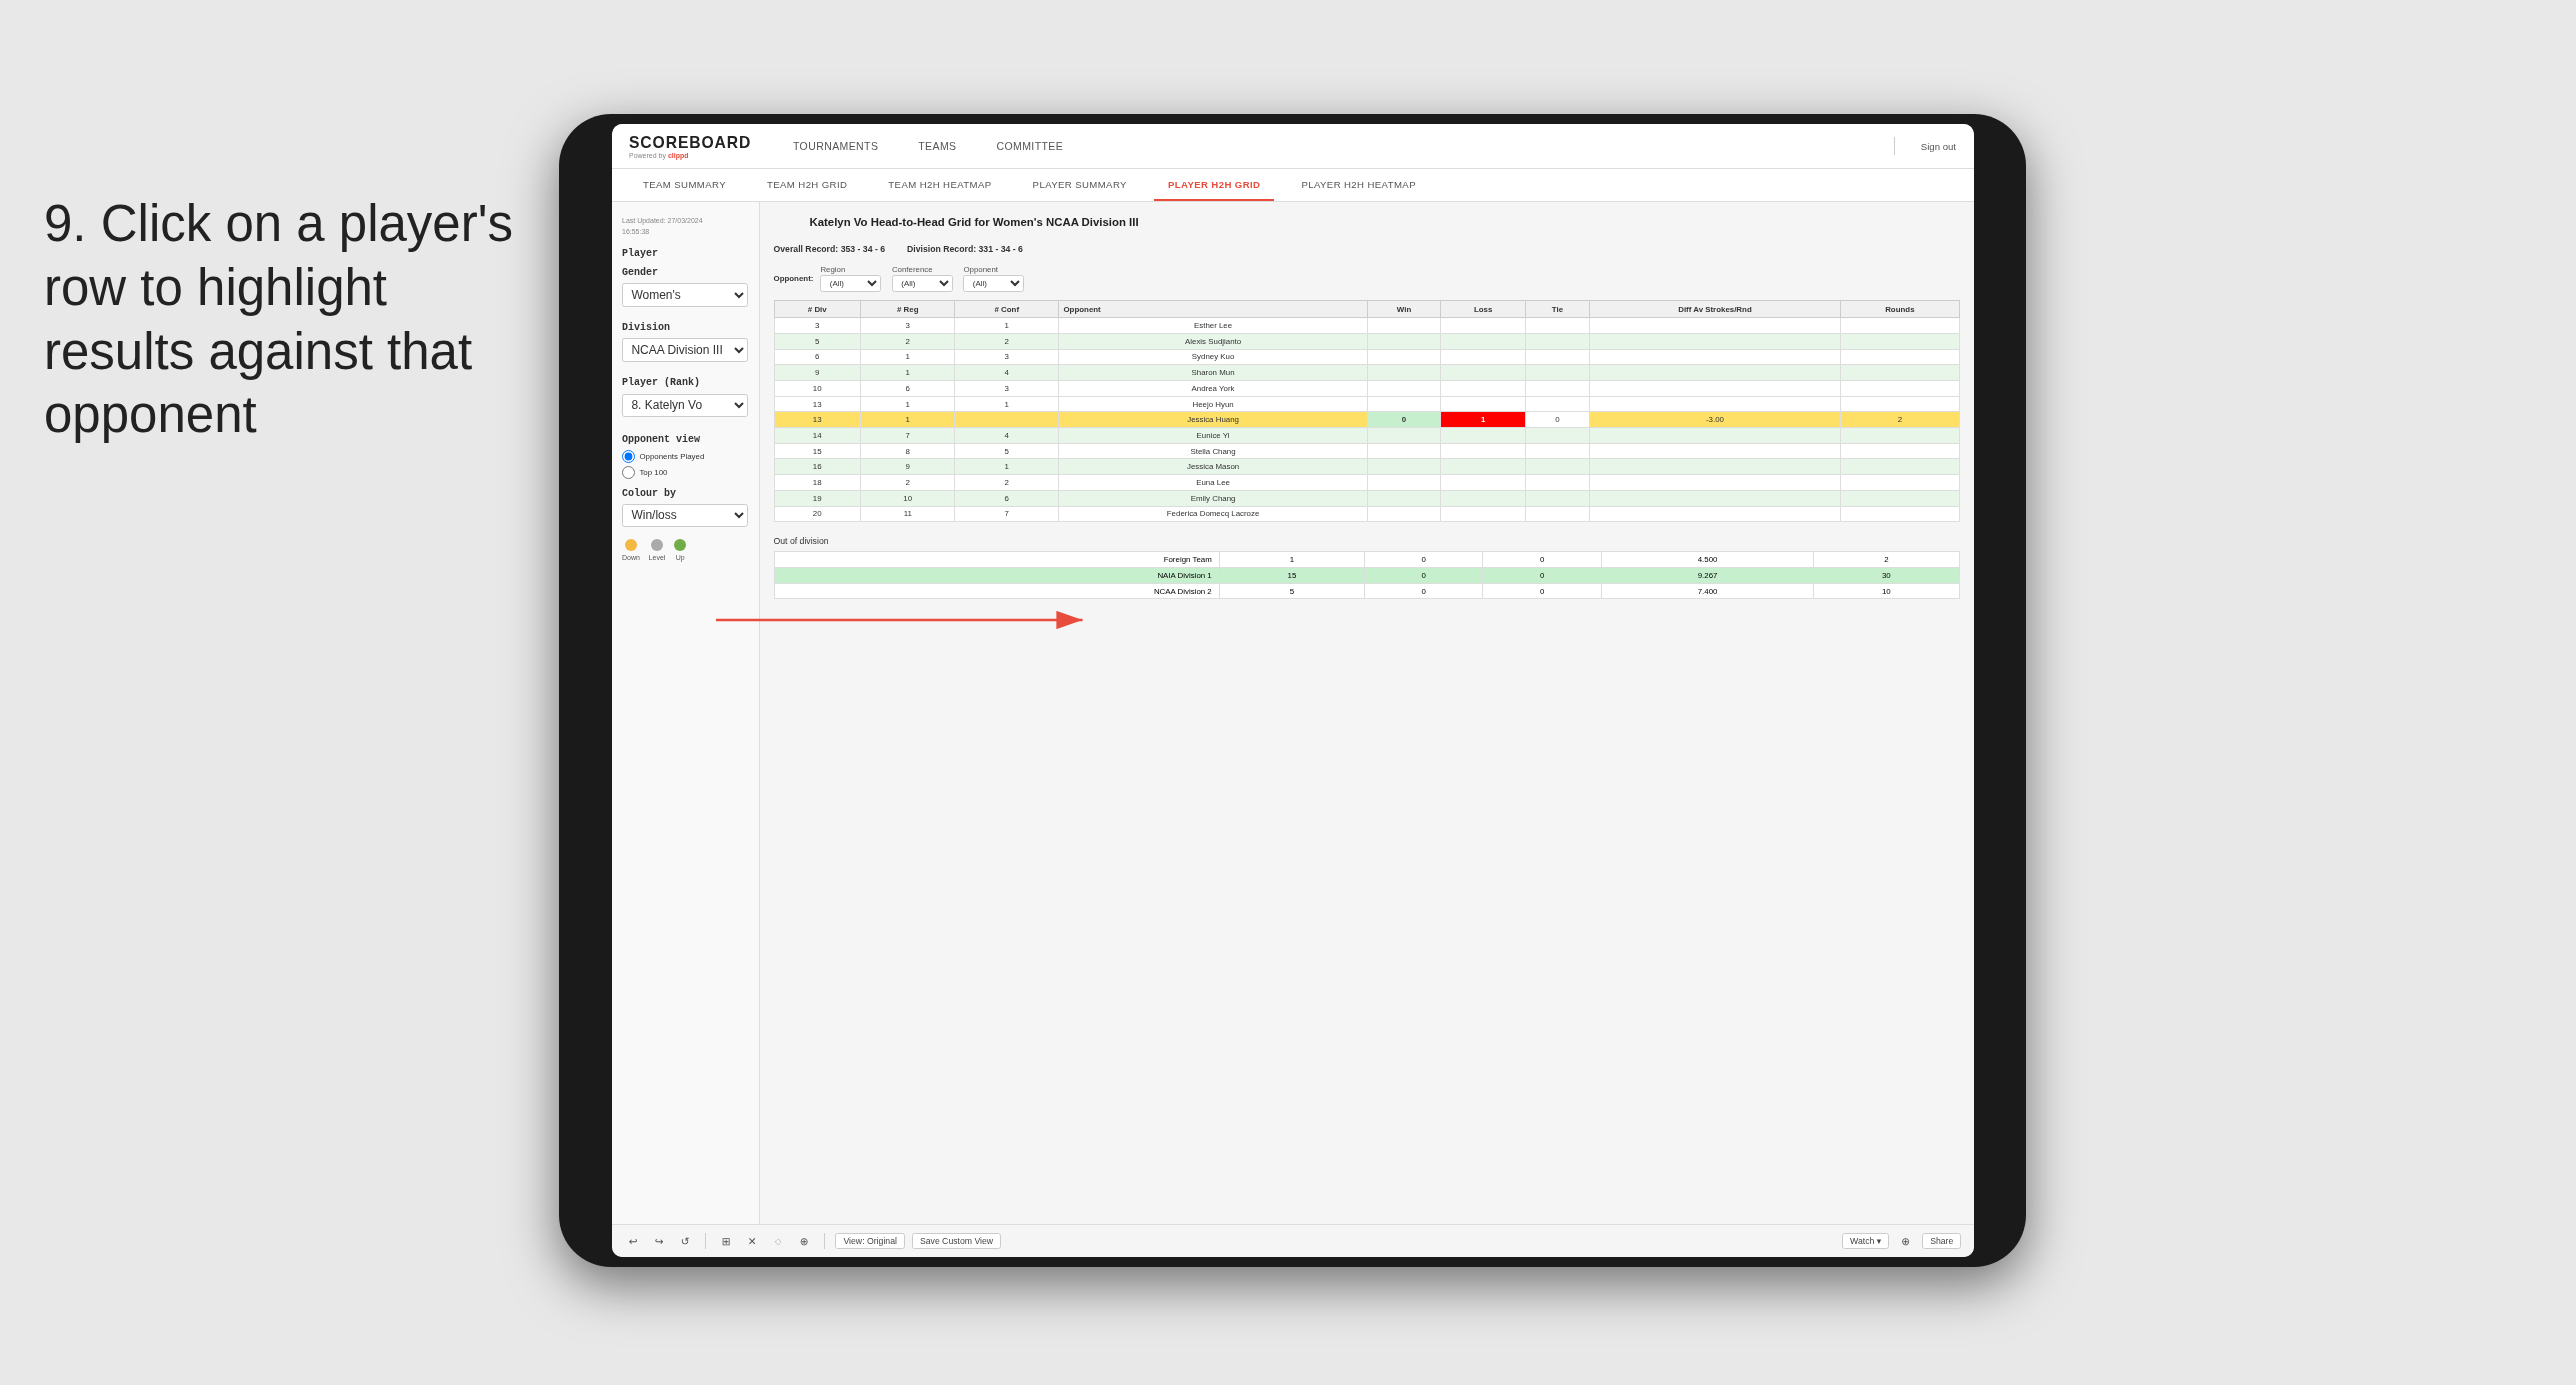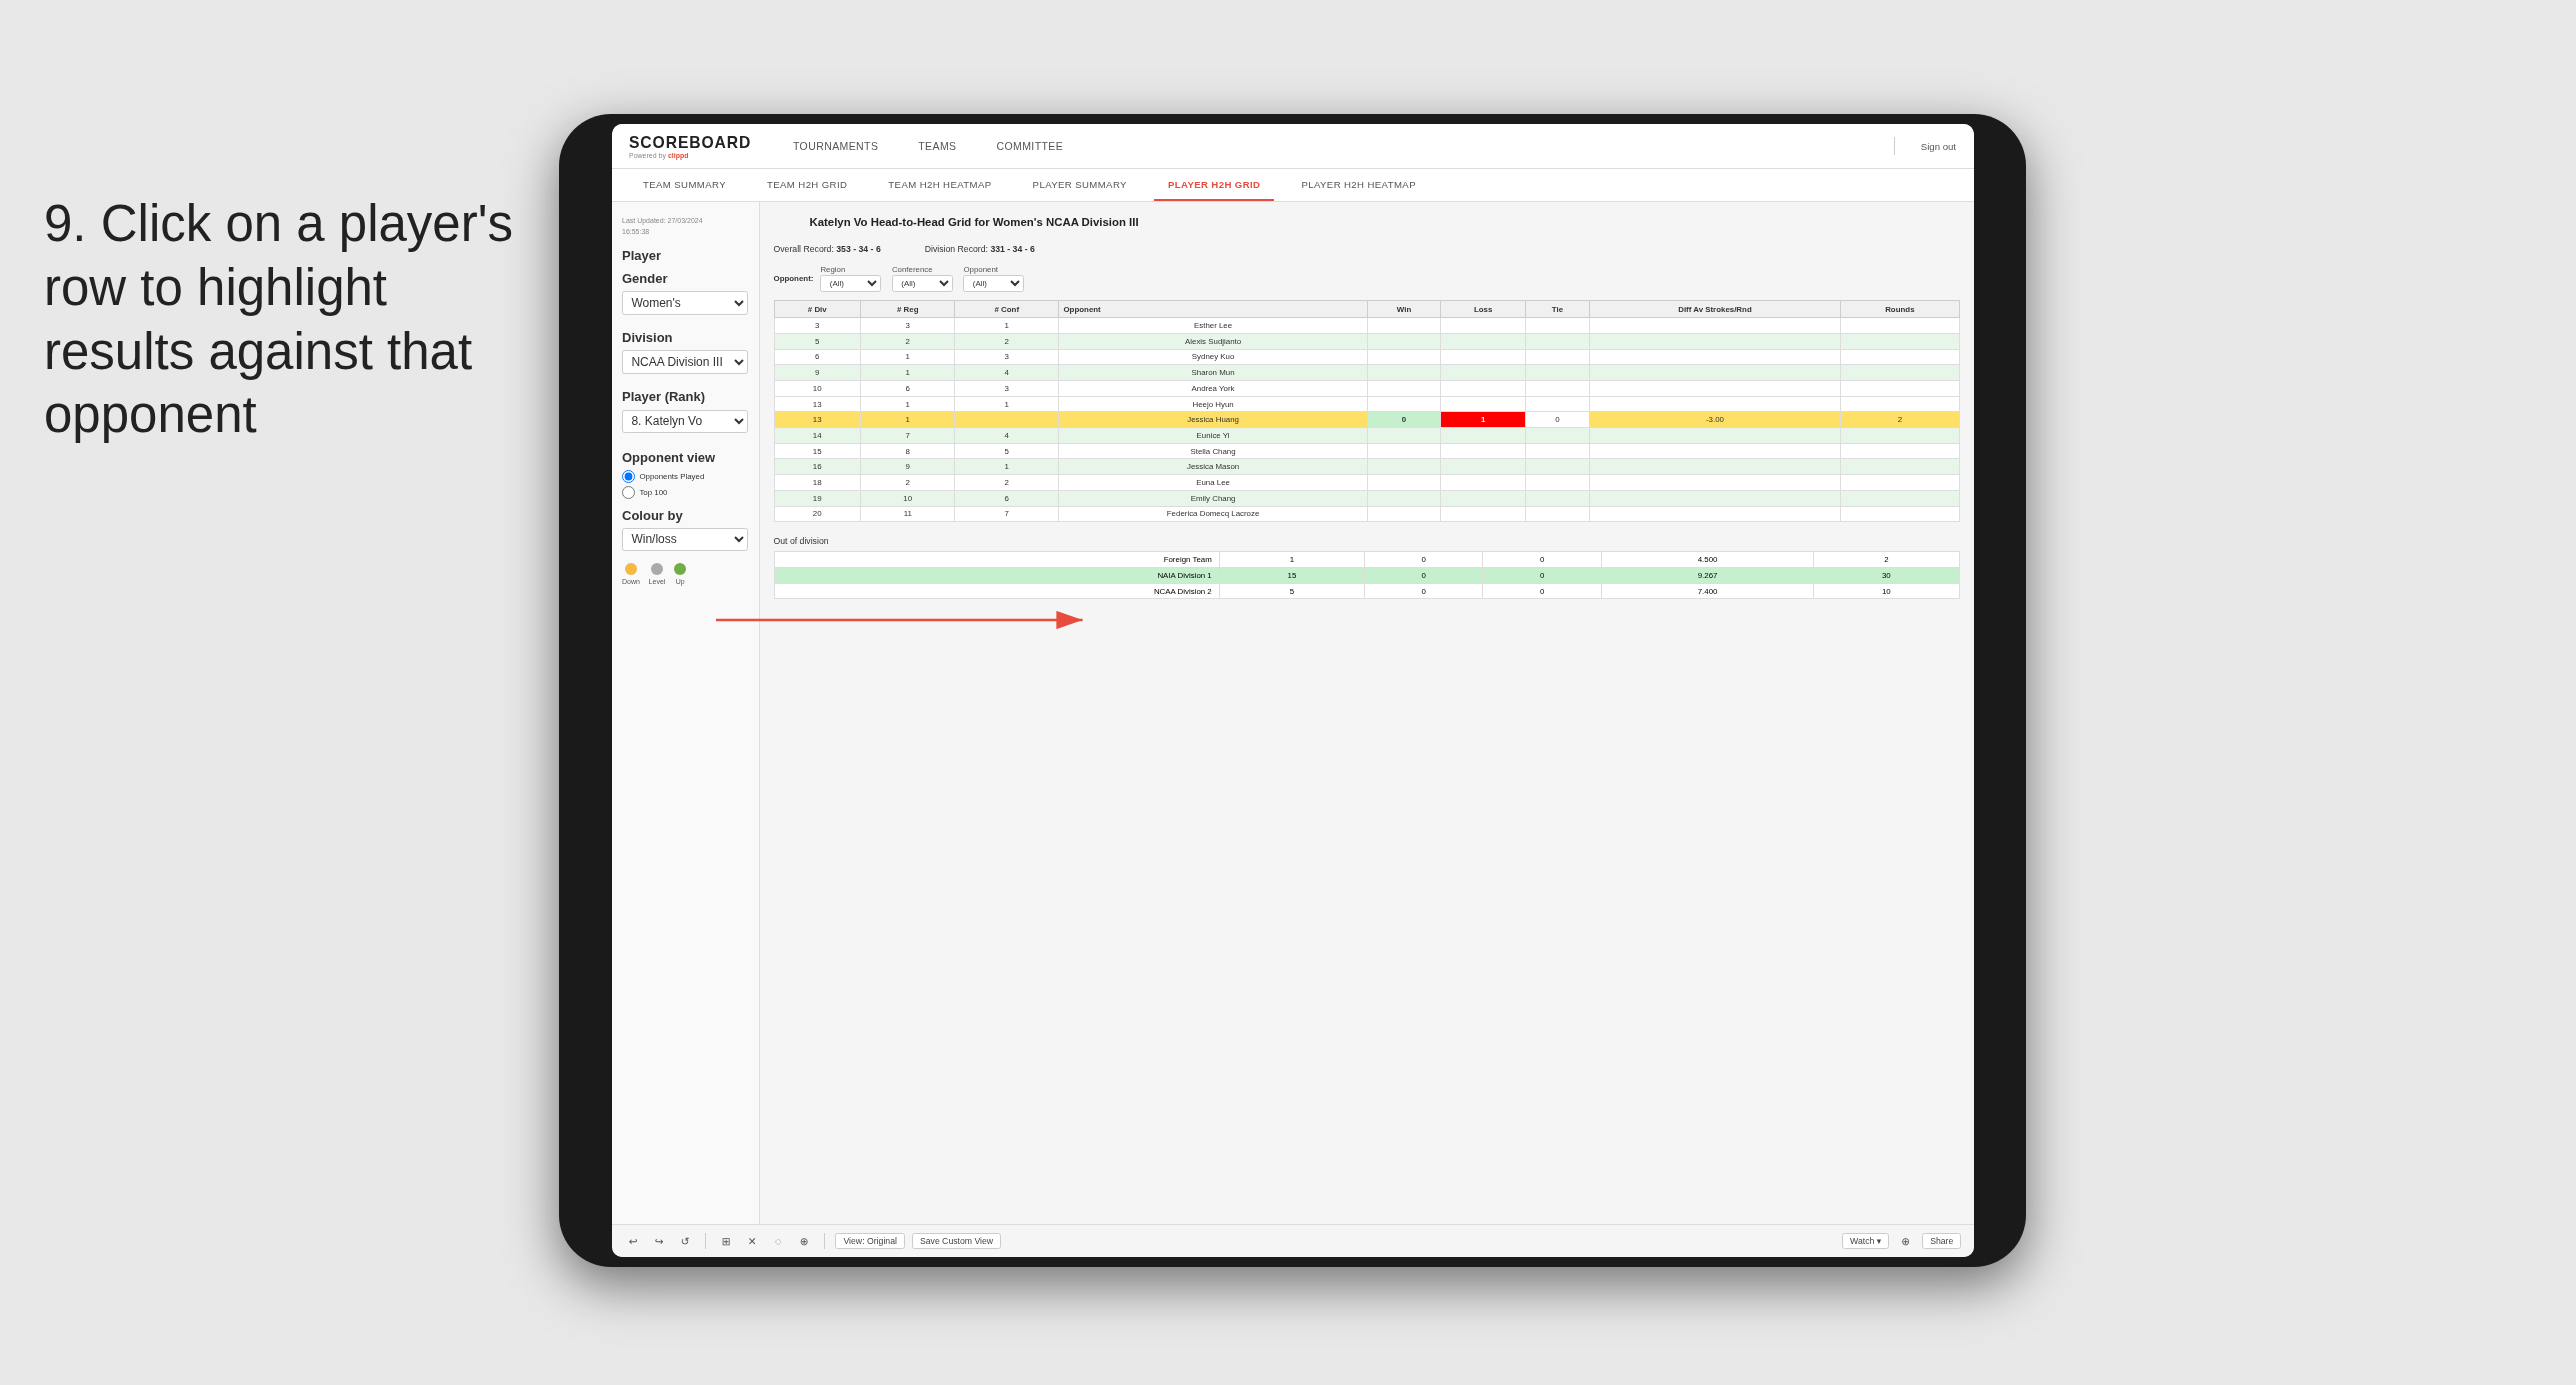--- a/index.html
+++ b/index.html
@@ -154,25 +154,26 @@
     }
 
     .sidebar-meta {
       font-size: 7px;
       color: #888;
       margin-bottom: 10.5px;
       line-height: 1.5;
     }
 
     .sidebar-section-label {
-      font-size: 13px;
+      font-size: 10px;
       font-weight: bold;
       color: #333;
       margin-bottom: 5.2px;
       margin-top: 8.7px;
+      font-family: Liberation Mono, monospace;
     }
 
     .sidebar-dropdown {
       width: 100%;
       border: 0.9px solid #ccc;
       border-radius: 2.6px;
       padding: 2.6px 4.4px;
       font-size: 12px;
       color: #333;
       background: #fff;
@@ -225,24 +226,25 @@
     .panel-title {
       font-size: 11.4px;
       font-weight: bold;
       color: #222;
       margin-bottom: 16px;
       padding-left: 36px;
     }
 
     .panel-records {
       display: flex;
-      gap: 44px;
+      gap: 22px;
       font-size: 8.7px;
       color: #333;
       margin-bottom: 10.5px;
+      font-weight: bold;
     }
 
     
     .filter-row {
       display: flex;
       gap: 14px;
       margin-bottom: 8.7px;
       align-items: center;
     }
 

